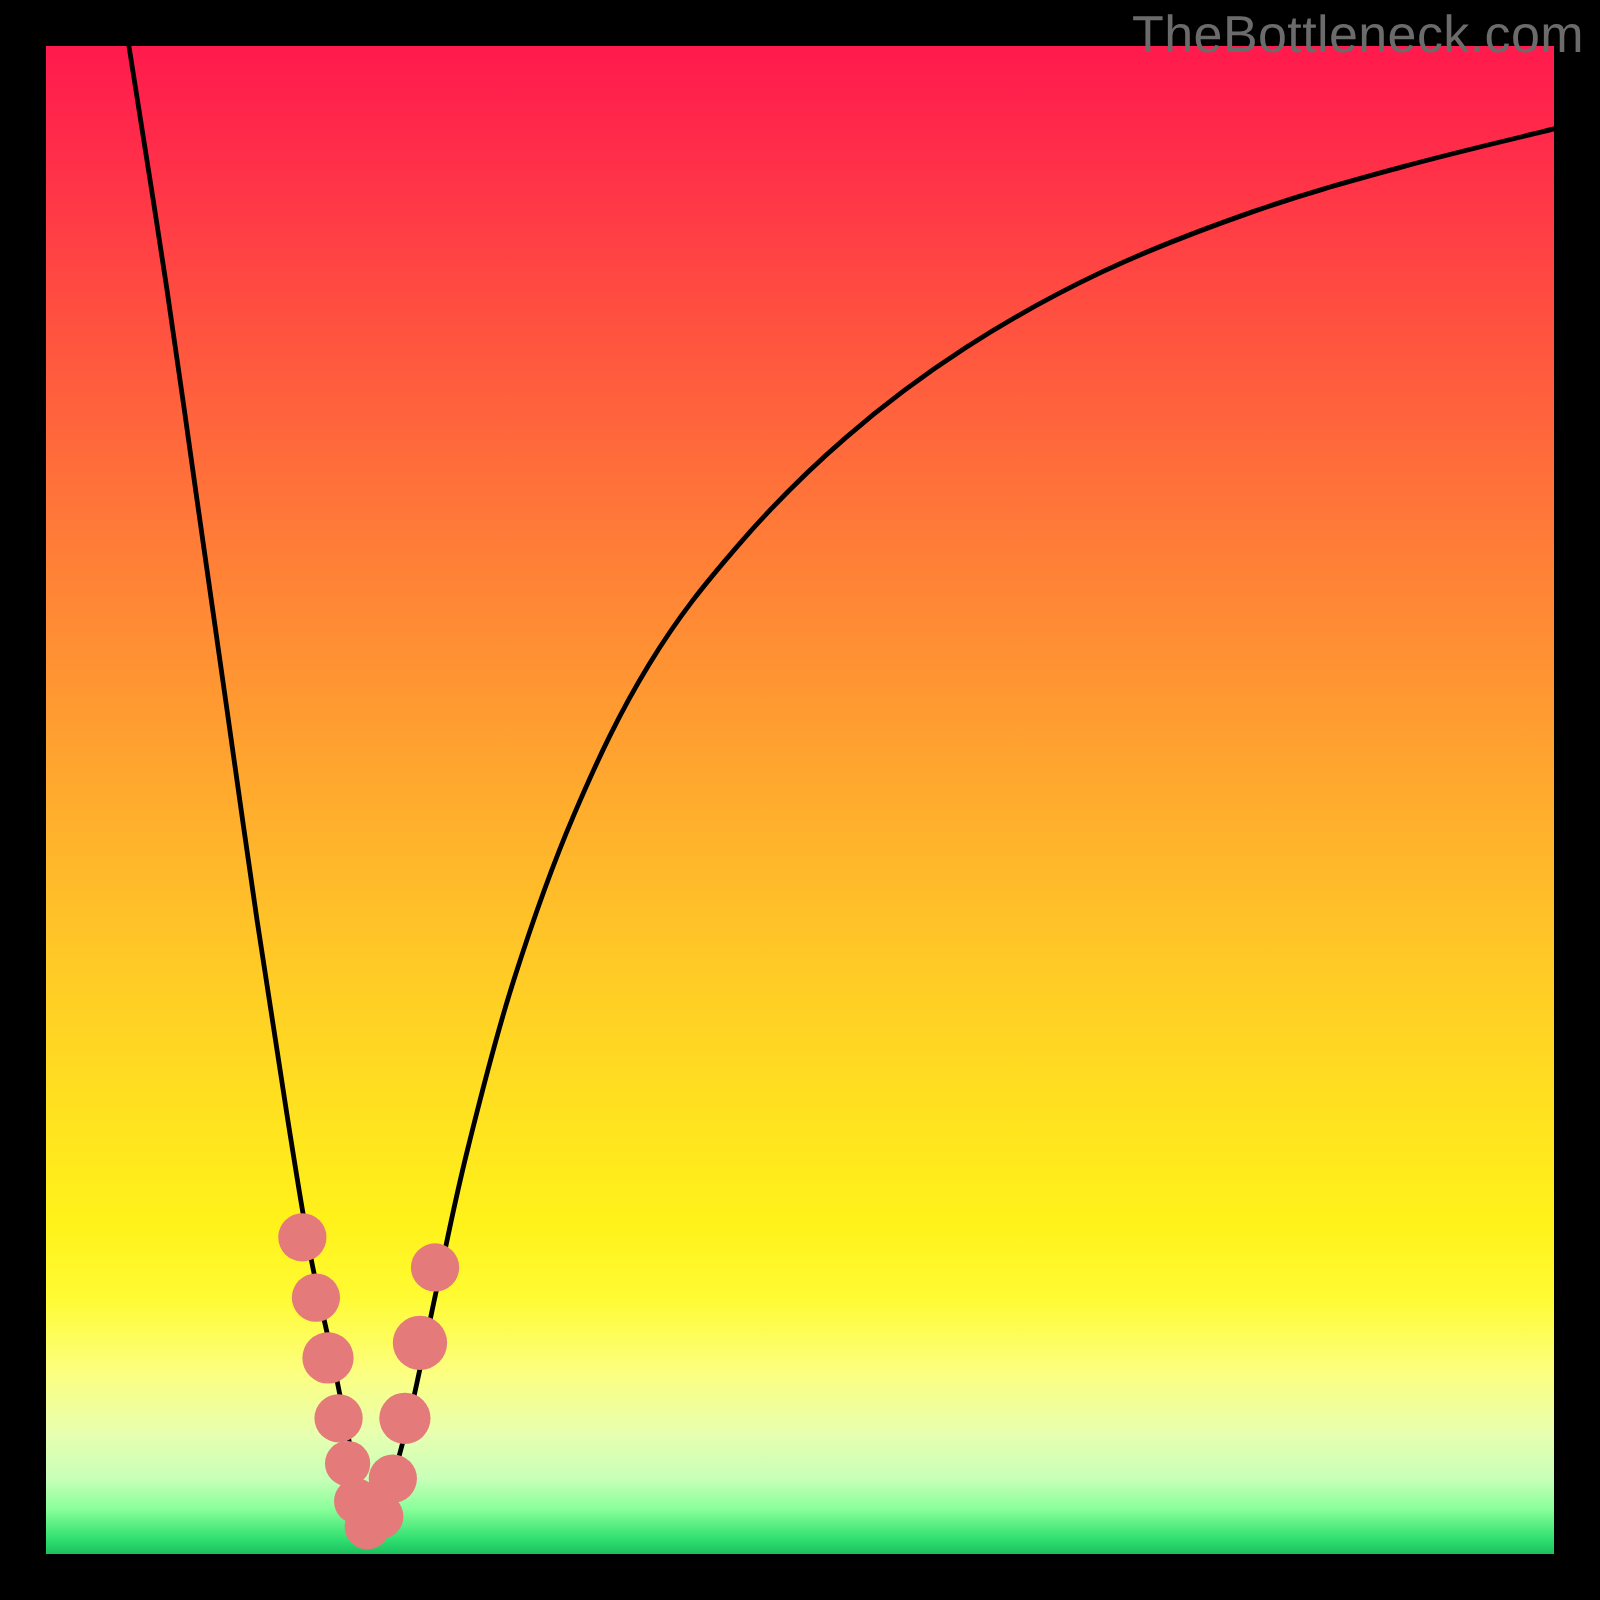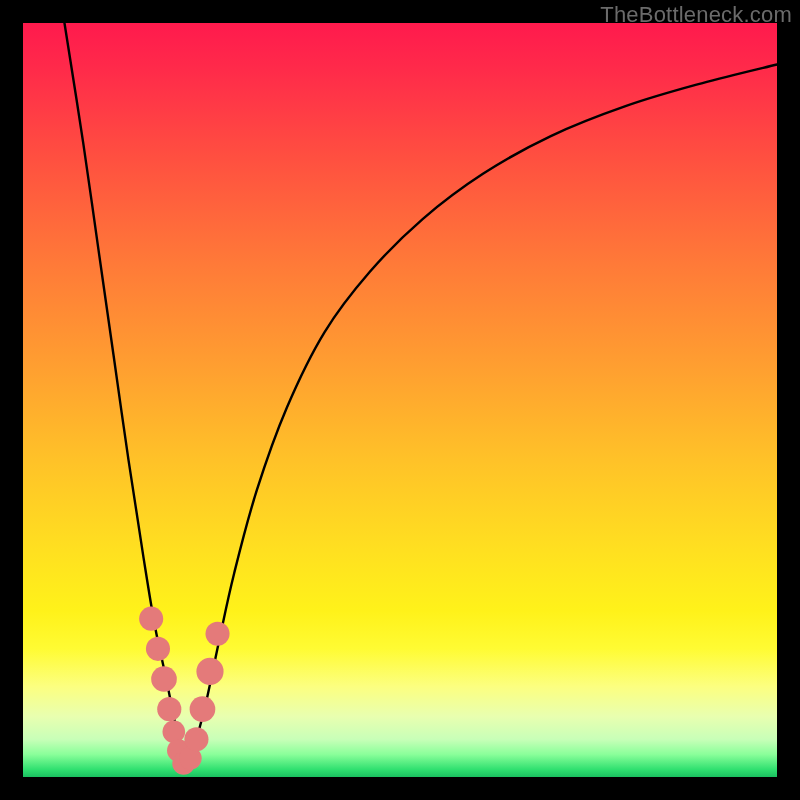--- a/index.html
+++ b/index.html
@@ -41,21 +41,21 @@
       #c8ffb8 95%,
       #8aff9a 97%,
       #30e070 99%,
       #1ac060 100%);
   }
   .watermark {
     position: absolute;
     top: 2px;
     right: 8px;
     color: #6b6b6b;
-    font-size: 22px;
+    font-size: 26px;
     font-weight: 500;
     letter-spacing: 0.2px;
     user-select: none;
   }
   svg.curve {
     position: absolute;
     left: 0;
     top: 0;
     width: 754px;
     height: 754px;

